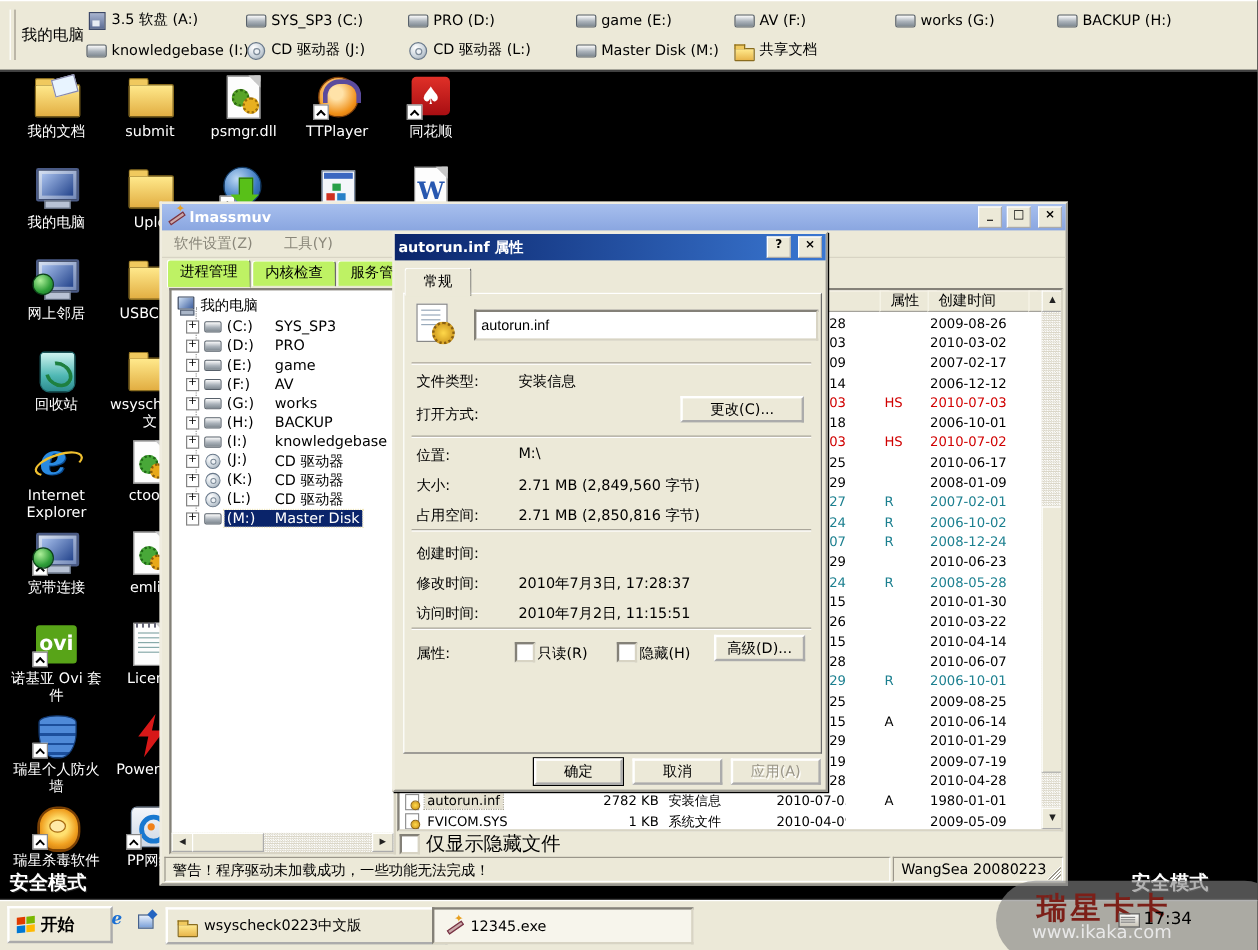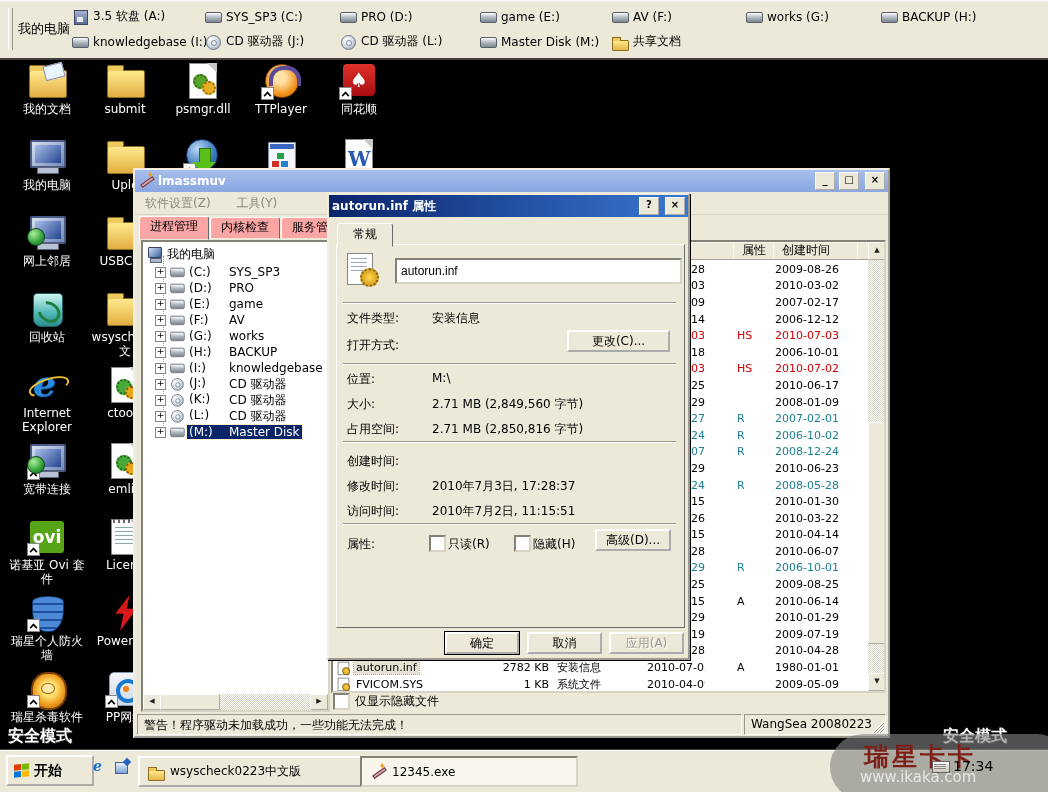--- a/index.html
+++ b/index.html
@@ -114,21 +114,21 @@
   .titlebar{height:22px;display:flex;align-items:center;padding:0 3px;gap:4px;}
   .titlebar.inactive{background:linear-gradient(#a7bfee,#8aa6e0);}
   .titlebar.active{background:linear-gradient(90deg,#0a246a,#3a77d2);}
   .titlebar .t-text{color:#fff;font-weight:bold;font-size:12px;flex:1;white-space:nowrap;overflow:hidden;}
   .tb-btn{width:18px;height:16px;background:#ece9d8;border:1px outset #fff;font-size:10px;line-height:14px;
           text-align:center;font-weight:bold;color:#000;cursor:pointer;}
   .tb-btn.close-gap{margin-left:2px;}
   .menubar{height:22px;display:flex;align-items:center;gap:26px;padding:0 10px;border-bottom:1px solid #d8d4c4;}
   .menu-item{color:#8a877a;cursor:default;}
   .tabstrip{height:24px;display:flex;align-items:flex-end;padding-left:4px;gap:1px;}
-  .tab{height:20px;padding:0 10px;background:#fca5a5;border:1px solid;border-color:#fff #6a6a6a #ece9d8 #fff;
+  .tab{height:20px;padding:0 10px;background:#bef264;border:1px solid;border-color:#fff #6a6a6a #ece9d8 #fff;
        border-radius:3px 3px 0 0;line-height:19px;cursor:pointer;}
   .tab.front{height:22px;position:relative;top:1px;font-weight:normal;}
   
   .tree-panel{position:absolute;left:6px;top:70px;width:185px;height:468px;background:#fff;
        border:2px inset #d8d4c4;overflow:hidden;}
   .tree-vline{position:absolute;left:20px;top:14px;height:178px;border-left:1px dotted #9a9a9a;}
   .tree-root{position:absolute;left:4px;top:4px;display:flex;align-items:center;gap:4px;height:16px;cursor:pointer;}
   .tree-rows{position:absolute;left:0;top:22px;right:0;}
   .tree-row{height:16px;display:flex;align-items:center;cursor:pointer;}
   .plusbox{width:9px;height:9px;border:1px solid #848484;background:#fff;margin-left:12px;flex:0 0 9px;
@@ -185,21 +185,21 @@
   .dlg-iconbig{position:absolute;left:16px;top:58px;width:34px;height:34px;}
   .dlg-iconbig .pg{position:absolute;left:2px;top:0;width:24px;height:30px;background:#fff;border:1px solid #888;}
   .dlg-iconbig .pg::before{content:"";position:absolute;left:3px;top:4px;width:16px;height:1px;background:#9ab;
         box-shadow:0 4px 0 #9ab,0 8px 0 #9ab,0 12px 0 #9ab;}
   .dlg-iconbig .gr{position:absolute;right:0;bottom:0;width:15px;height:15px;border-radius:50%;
         background:radial-gradient(#ffd84a,#c89018);border:2px dotted #8a6010;}
   .btn{background:#ece9d8;border:2px outset #fff;font-size:12px;text-align:center;cursor:pointer;
         font-family:"DejaVu Sans",sans-serif;}
   .btn.default{box-shadow:0 0 0 1px #000;}
   .btn.disabled{color:#9a9689;text-shadow:1px 1px 0 #fff;cursor:default;}
-  .chk-label{font-size:12px;}
+  .chk-label{font-size:16px;}
   
   .taskbar{position:absolute;left:0;top:750px;width:1048px;height:42px;background:#ece9d8;
         border-top:1px solid #fff;box-shadow:0 -1px 0 #404040;z-index:30;}
   .start-btn{position:absolute;left:6px;top:4px;width:72px;height:27px;background:#ece9d8;border:2px outset #fff;
         display:flex;align-items:center;gap:5px;padding:0 6px;font-weight:bold;font-size:14px;cursor:pointer;}
   .flag{width:15px;height:14px;display:grid;grid-template-columns:7px 7px;grid-template-rows:6px 6px;gap:1px;transform:skewY(-6deg);}
   .flag span:nth-child(1){background:#e03c00;} .flag span:nth-child(2){background:#7ab800;}
   .flag span:nth-child(3){background:#0078d4;} .flag span:nth-child(4){background:#ffb900;}
   .qlaunch{position:absolute;left:90px;top:8px;display:flex;gap:8px;align-items:center;}
   .task-btn{position:absolute;top:5px;height:27px;display:flex;align-items:center;gap:6px;padding:0 8px;

